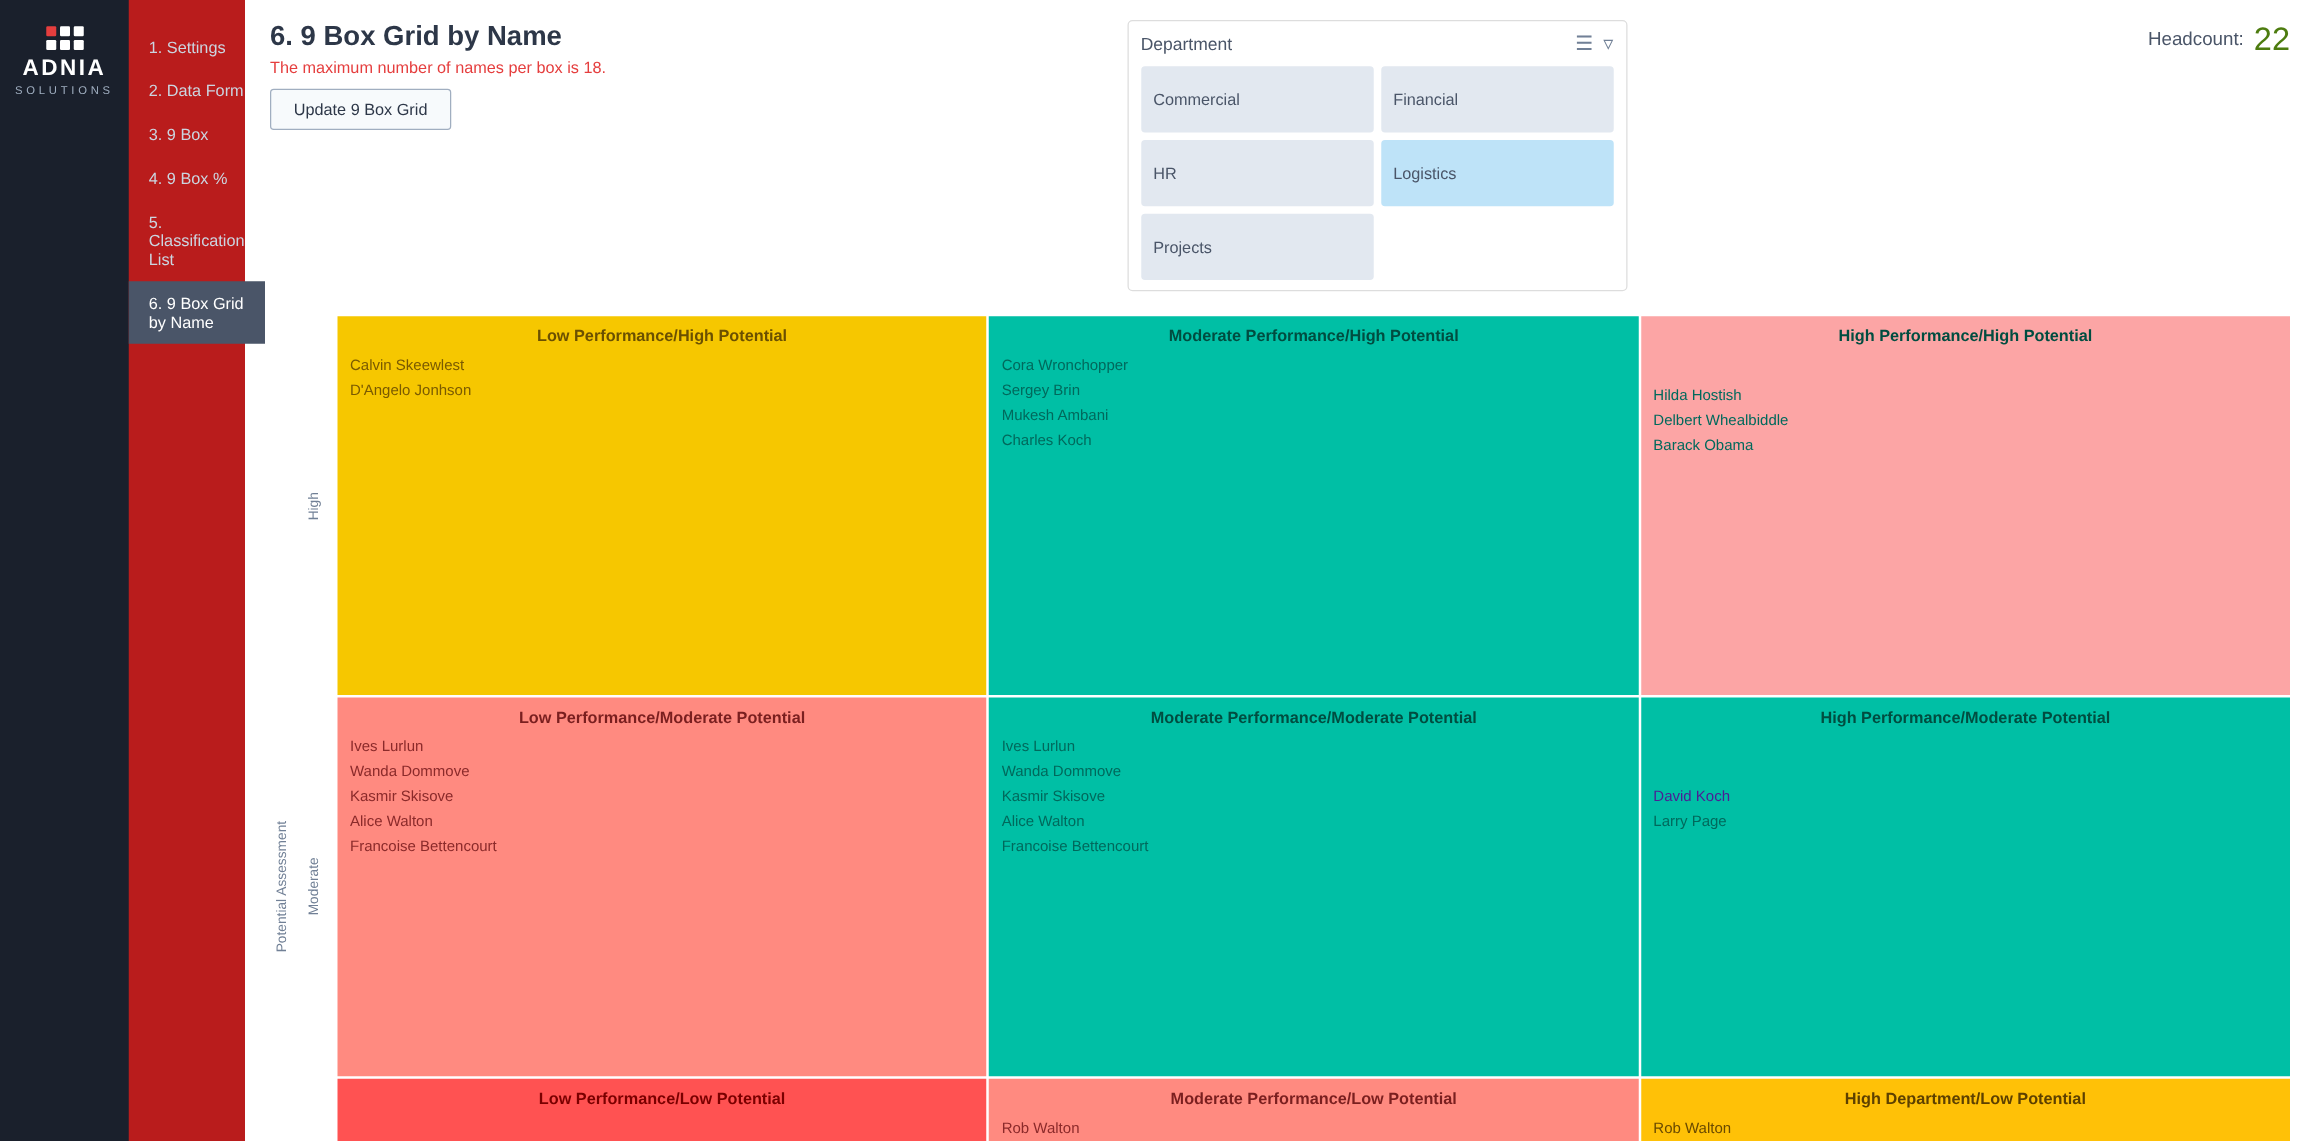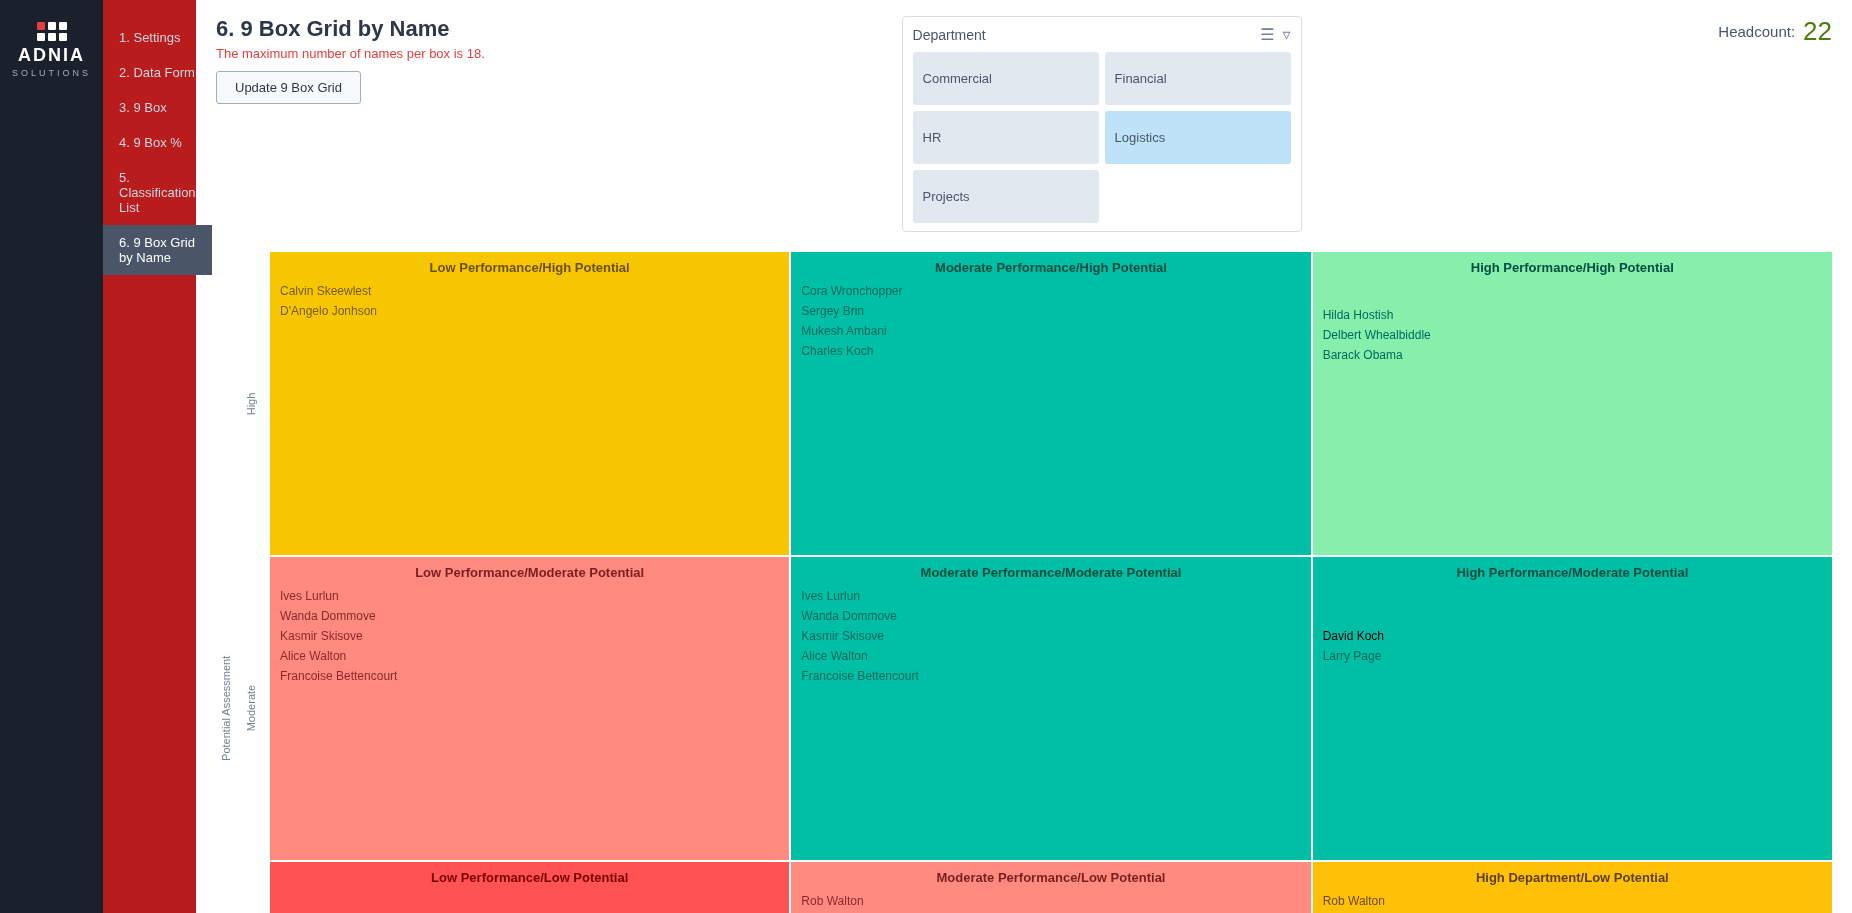--- a/index.html
+++ b/index.html
@@ -298,21 +298,21 @@
           <div class="cell-name" style="color: rgb(122, 90, 0);">Calvin Skeewlest</div>
           <div class="cell-name" style="color: rgb(122, 90, 0);">D'Angelo Jonhson</div>
         </div>
         <div class="grid-cell" style="background: rgb(0, 191, 165);">
           <div class="cell-title" style="color: rgb(0, 77, 64);">Moderate Performance/High Potential</div>
           <div class="cell-name" style="color: rgb(0, 105, 92);">Cora Wronchopper</div>
           <div class="cell-name" style="color: rgb(0, 105, 92);">Sergey Brin</div>
           <div class="cell-name" style="color: rgb(0, 105, 92);">Mukesh Ambani</div>
           <div class="cell-name" style="color: rgb(0, 105, 92);">Charles Koch</div>
         </div>
-        <div class="grid-cell" style="background: #86efac;">
+        <div class="grid-cell" style="background: #fca5a5;">
           <div class="cell-title" style="color: rgb(0, 77, 64);">High Performance/High Potential</div>
           <div class="cell-name" style="color: rgb(0, 105, 92); margin-top: 32px;">Hilda Hostish</div>
           <div class="cell-name" style="color: rgb(0, 105, 92);">Delbert Whealbiddle</div>
           <div class="cell-name" style="color: rgb(0, 105, 92);">Barack Obama</div>
         </div>
         <div class="grid-cell" style="background: rgb(255, 138, 128);">
           <div class="cell-title" style="color: rgb(122, 31, 31);">Low Performance/Moderate Potential</div>
           <div class="cell-name" style="color: rgb(139, 42, 42);">Ives Lurlun</div>
           <div class="cell-name" style="color: rgb(139, 42, 42);">Wanda Dommove</div>
           <div class="cell-name" style="color: rgb(139, 42, 42);">Kasmir Skisove</div>
@@ -322,21 +322,21 @@
         <div class="grid-cell" style="background: rgb(0, 191, 165);">
           <div class="cell-title" style="color: rgb(0, 77, 64); text-align: center;">Moderate Performance/Moderate Potential</div>
           <div class="cell-name" style="color: rgb(0, 105, 92);">Ives Lurlun</div>
           <div class="cell-name" style="color: rgb(0, 105, 92);">Wanda Dommove</div>
           <div class="cell-name" style="color: rgb(0, 105, 92);">Kasmir Skisove</div>
           <div class="cell-name" style="color: rgb(0, 105, 92);">Alice Walton</div>
           <div class="cell-name" style="color: rgb(0, 105, 92);">Francoise Bettencourt</div>
         </div>
         <div class="grid-cell" style="background: rgb(0, 191, 165);">
           <div class="cell-title" style="color: rgb(0, 77, 64);">High Performance/Moderate Potential</div>
-          <div class="cell-name" style="color: #000000; margin-top: 48px;">David Koch</div>
+          <div class="cell-name" style="color: #4c1d95; margin-top: 48px;">David Koch</div>
           <div class="cell-name" style="color: rgb(0, 105, 92);">Larry Page</div>
         </div>
         <div class="grid-cell" style="background: rgb(255, 82, 82);">
           <div class="cell-title" style="color: rgb(122, 0, 0);">Low Performance/Low Potential</div>
         </div>
         <div class="grid-cell" style="background: rgb(255, 138, 128);">
           <div class="cell-title" style="color: rgb(122, 31, 31);">Moderate Performance/Low Potential</div>
           <div class="cell-name" style="color: rgb(139, 42, 42);">Rob Walton</div>
         </div>
         <div class="grid-cell" style="background: rgb(255, 193, 7);">

